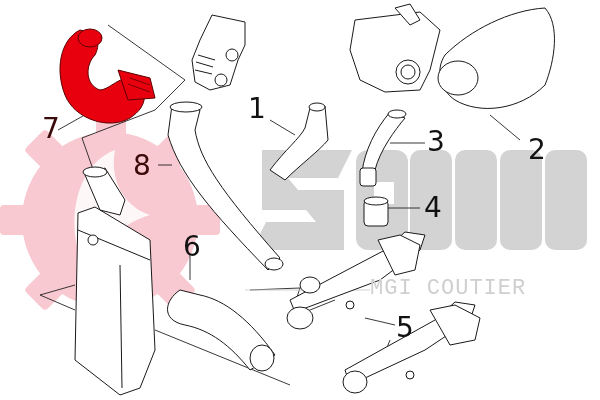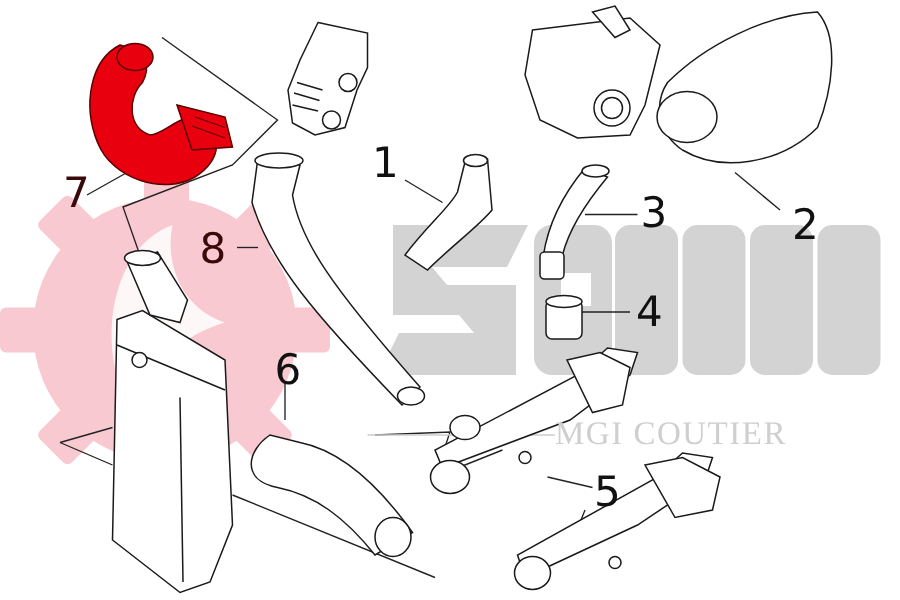--- a/index.html
+++ b/index.html
@@ -1,20 +1,20 @@
 <!DOCTYPE html>
 <html><head>
   <meta charset="utf-8">
   <style>
     html, body { margin: 0; padding: 0; background: #ffffff; }
     body { width: 600px; height: 400px; overflow: hidden; position: relative; font-family: "DejaVu Sans", sans-serif; }
     .stage { position: absolute; left: 0; top: 0; width: 600px; height: 400px; }
     .label { position: absolute; font-family: "DejaVu Sans", sans-serif; font-size: 28px; color: #111; line-height: 1; }
     .label.red { color: #3a0a0a; }
-    .watermark-text { position: absolute; left: 370px; top: 276px; font-family: Liberation Serif, serif; font-size: 22px; color: #cfcfcf; letter-spacing: 1px; }
+    .watermark-text { position: absolute; left: 370px; top: 276px; font-family: Liberation Mono, monospace; font-size: 22px; color: #cfcfcf; letter-spacing: 1px; }
     svg { position: absolute; left: 0; top: 0; }
   </style>
 </head>
 <body>
 
 <div class="stage">
 
   <svg width="600" height="400" viewBox="0 0 600 400">
 
     <g fill="#f8c9d0">

